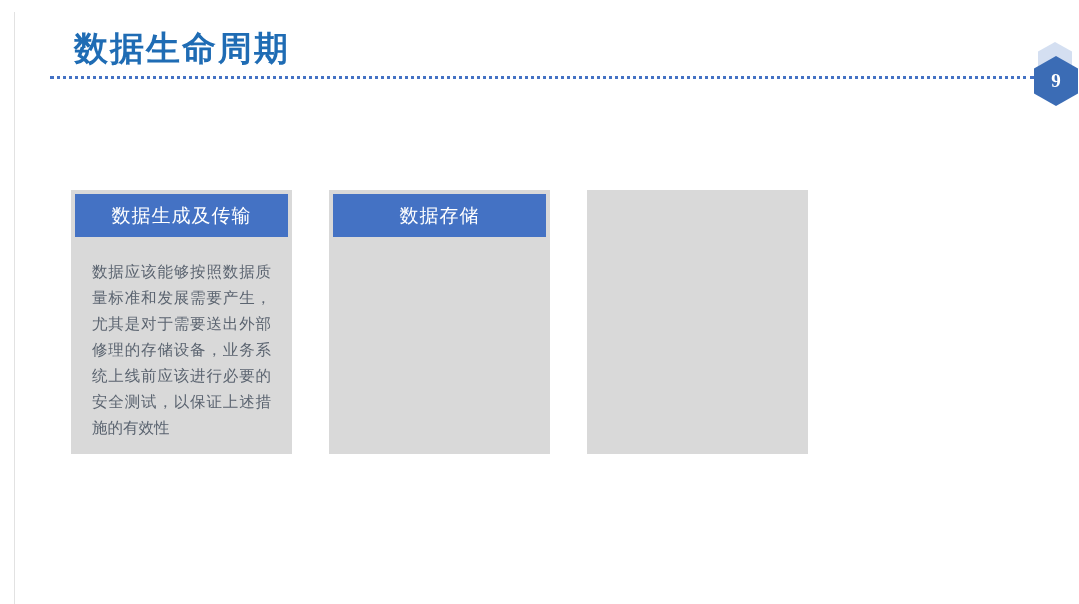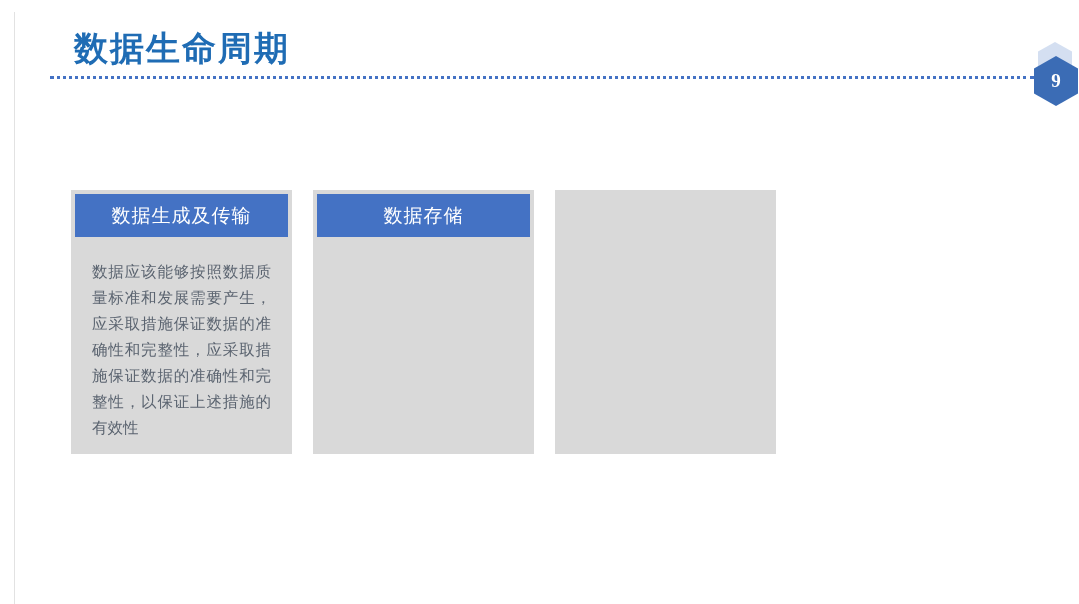--- a/index.html
+++ b/index.html
@@ -104,21 +104,21 @@
   }
 
   
   .cards {
     position: absolute;
     left: 55px;
     top: 174px;
     width: 971px;
     height: 264px;
     display: flex;
-    gap: 13px;
+    gap: 29px;
   }
 
   .card {
     width: 221px;
     height: 264px;
     display: flex;
     flex-direction: column;
     background: #d9d9d9;
   }
 
@@ -158,21 +158,21 @@
 <div class="badge-wrap">
   <div class="hex hex-ghost"></div>
   <div class="hex hex-main"></div>
   <div class="badge-num">9</div>
 </div>
 
 <div class="cards">
 
   <div class="card">
     <div class="card-header">数据生成及传输</div>
-    <div class="card-body">数据应该能够按照数据质量标准和发展需要产生，应采取措施保证数据的准确性和完整性，应采取措施保证数据的准确性和完整性，以保证上述措施的有效性</div>
+    <div class="card-body">数据应该能够按照数据质量标准和发展需要产生，尤其是对于需要送出外部修理的存储设备，业务系统上线前应该进行必要的安全测试，以保证上述措施的有效性</div>
   </div>
 
   <div class="card">
     <div class="card-header">数据存储</div>
   </div>
 
   <div class="card">
   </div>
 
 

